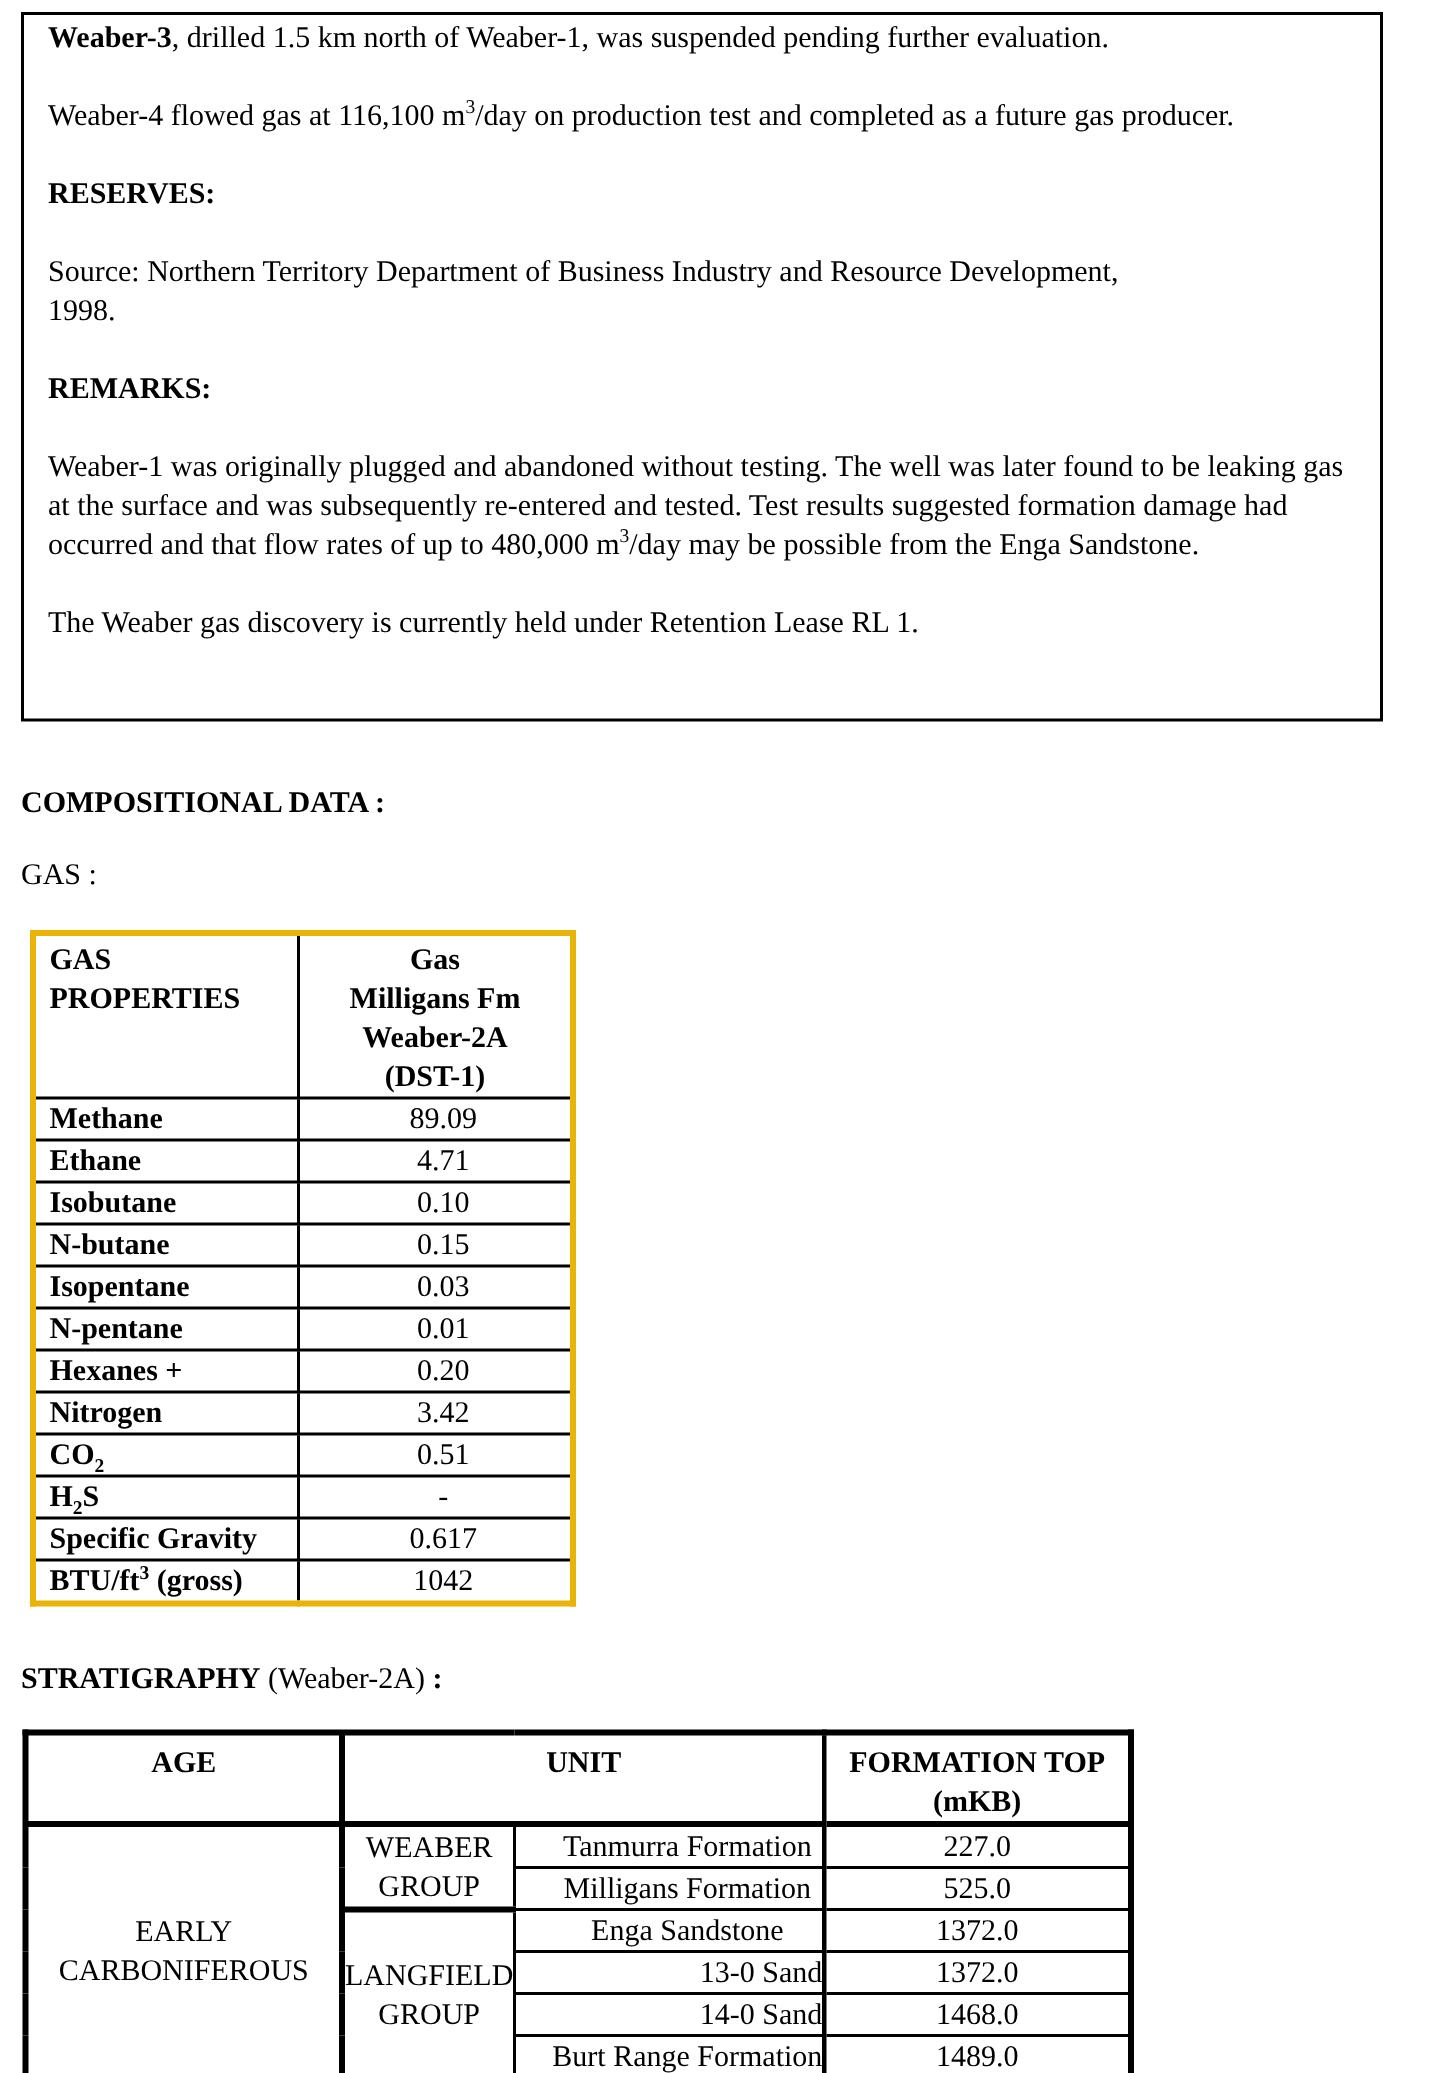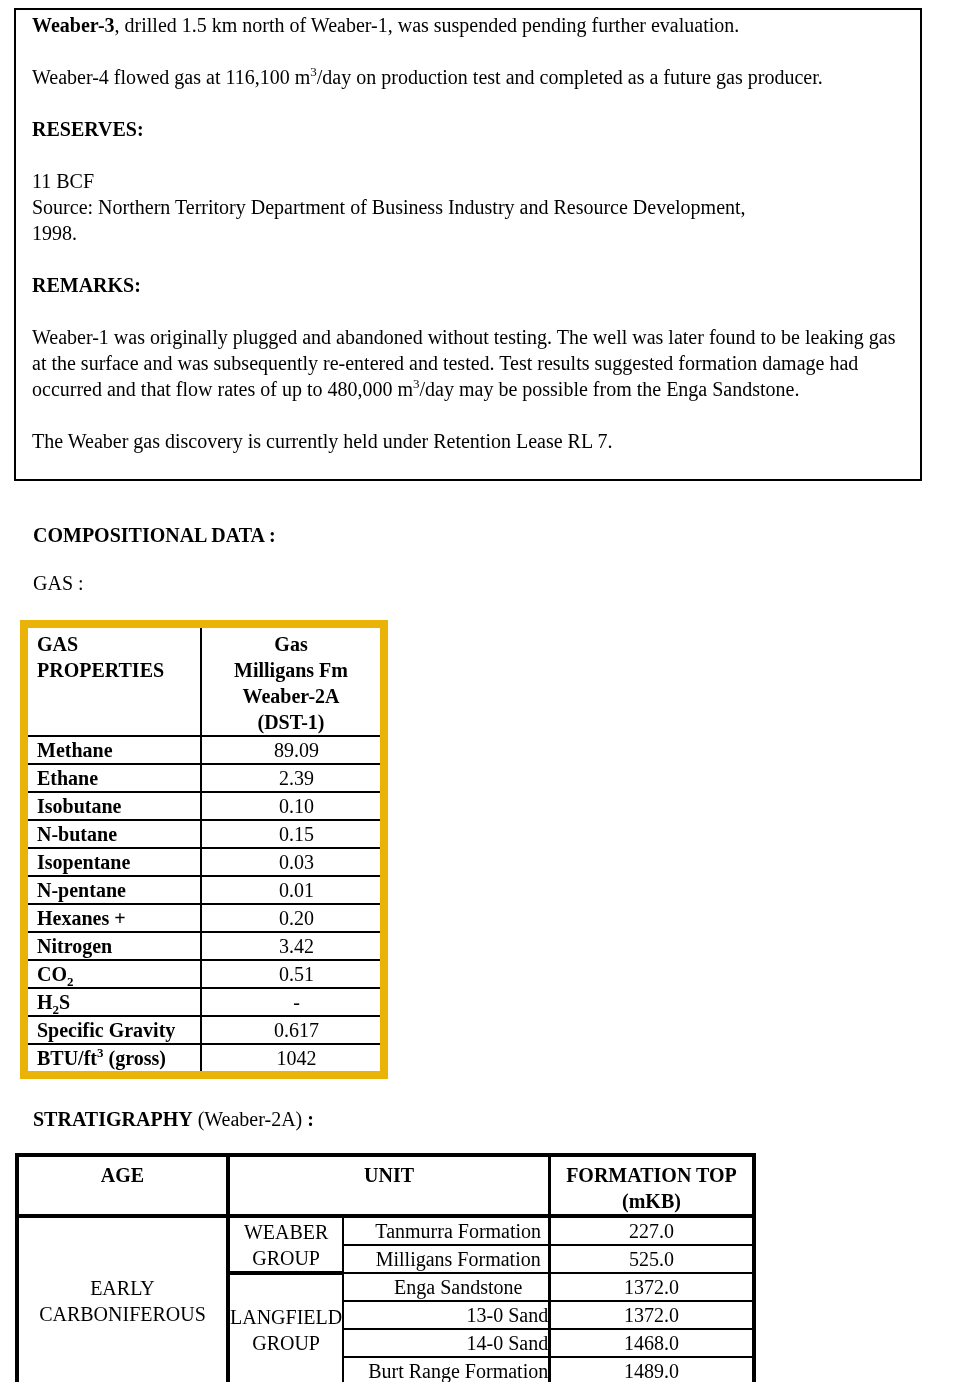--- a/index.html
+++ b/index.html
@@ -19,30 +19,30 @@
     position: absolute; left: 14px; top: 8px;
     width: 908px; height: 473px;
     border: 2px solid #000;
     padding: 2px 16px 0 16px;
   }
   .info-box p { margin: 0 0 26px 0; }
   .gas-row { display: flex; margin: 0 0 26px 0; }
   .gas-label { width: 77px; font-weight: bold; flex: 0 0 77px; }
 
   
-  .heading { position: absolute; left: 33px; font-weight: bold; }
+  .heading { position: absolute; left: 14px; font-weight: bold; }
   .h-comp { top: 522px; }
   .h-gas  { top: 570px; font-weight: normal; }
   .h-strat{ top: 1106px; font-weight: normal; }
 
   
   table { border-collapse: collapse; }
   .gas-table {
     position: absolute; left: 20px; top: 620px;
-    border: 8px solid #eab308;
+    border: 4px solid #eab308;
   }
   .gas-table th, .gas-table td { border: 2px solid #000; }
   .gas-table th { vertical-align: top; padding-top: 3px; height: 108px; font-weight: bold; }
   .gt-th1 { width: 177px; text-align: left; padding-left: 9px; }
   .gt-th2 { width: 183px; text-align: center; }
   .gt-label { width: 177px; font-weight: bold; text-align: left; padding-left: 9px; height: 26px; }
   .gt-value { width: 183px; text-align: center; height: 26px; padding-left: 11px; }
 
   
   .strat-table {
@@ -69,28 +69,27 @@
 </style>
 </head>
 <body>
 
 <div class="info-box">
   <p><span style="font-weight: bold;">Weaber-3</span><span>, drilled 1.5 km north of Weaber-1, was suspended pending further evaluation.</span></p>
   <p><span style="font-weight: normal;">Weaber-4</span><span> flowed gas at 116,100 m</span><sup>3</sup><span>/day on production test and completed as a future gas producer.</span></p>
   <p class="bold">RESERVES:</p>
   <div class="gas-row">
     <div>
-        <div>11 BCF</div>
         <div>Source: Northern Territory Department of Business Industry and Resource Development,</div>
         <div>1998.</div>
       </div>
   </div>
   <p class="bold">REMARKS:</p>
   <p><span>Weaber-1 was originally plugged and abandoned without testing. The well was later found to be leaking gas at the surface and was subsequently re-entered and tested. Test results suggested formation damage had occurred and that flow rates of up to 480,000 m</span><sup>3</sup><span>/day may be possible from the Enga Sandstone.</span></p>
-  <p><span>The Weaber gas discovery is currently held under Retention Lease RL 7.</span></p>
+  <p><span>The Weaber gas discovery is currently held under Retention Lease RL 1.</span></p>
 </div>
 
 <div class="heading h-comp">COMPOSITIONAL DATA :</div>
 <div class="heading h-gas">GAS :</div>
 
 <table class="gas-table">
   <thead>
     <tr>
       <th class="gt-th1">
           <div>GAS</div>
@@ -104,21 +103,21 @@
         </th>
     </tr>
   </thead>
   <tbody id="gas-tbody">
       <tr>
         <td class="gt-label"><span>Methane</span></td>
         <td class="gt-value">89.09</td>
       </tr>
       <tr>
         <td class="gt-label"><span>Ethane</span></td>
-        <td class="gt-value">2.39</td>
+        <td class="gt-value">4.71</td>
       </tr>
       <tr>
         <td class="gt-label"><span>Isobutane</span></td>
         <td class="gt-value">0.10</td>
       </tr>
       <tr>
         <td class="gt-label"><span>N-butane</span></td>
         <td class="gt-value">0.15</td>
       </tr>
       <tr>

